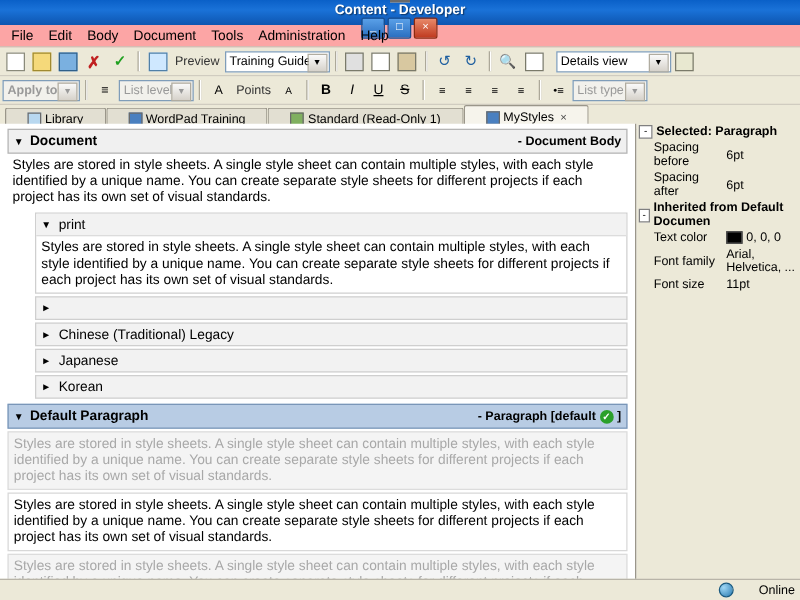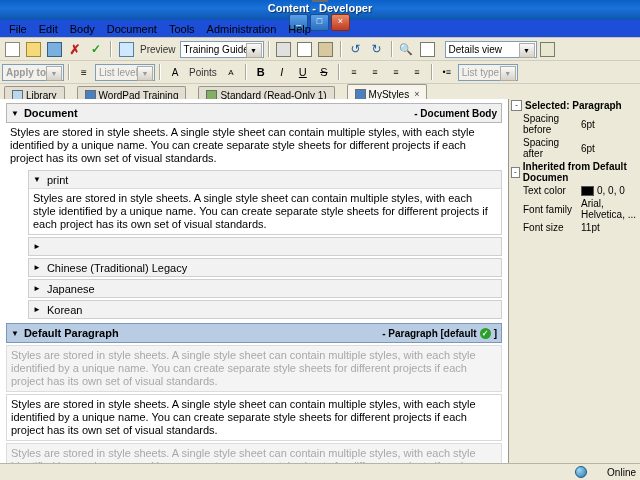--- a/index.html
+++ b/index.html
@@ -50,21 +50,21 @@
     width: 17px; height: 15px;
     background: linear-gradient(to bottom, #5aa0e8, #2a6fc0);
     border: 1px solid #1a4f90;
     border-radius: 2px;
     color: #fff; font-size: 9px; line-height: 13px; text-align: center;
   }
   .winbtn.close { background: linear-gradient(to bottom, #e88a6a, #c03a20); border-color: #8a2a10; }
   
   .menubar {
     height: 17px;
-    background: #1d4ed8;
+    background: #fca5a5;
     border-bottom: 1px solid #c8c4b8;
     display: flex; align-items: center;
     padding-left: 3px;
   }
   .menubar .mi {
     padding: 2px 6px;
     font-size: 11px;
     color: #000;
   }
   
@@ -113,26 +113,26 @@
   .tabstrip {
     height: 19px;
     background: #ece9d8;
     display: flex; align-items: flex-end;
     padding-left: 4px;
     border-bottom: 1px solid #9a968a;
   }
   .tab {
     height: 16px;
     display: flex; align-items: center; gap: 3px;
-    padding: 0 7px;
+    padding: 0 17px;
     font-size: 10px;
     background: #e2dfd2;
     border: 1px solid #9a968a;
     border-bottom: none;
-    margin-right: 12px;
+    margin-right: 0;
     border-radius: 2px 2px 0 0;
     color: #000;
   }
   .tab.active {
     background: #f6f4ec;
     height: 18px;
     font-weight: normal;
   }
   .tab .tabico {
     width: 9px; height: 9px;

